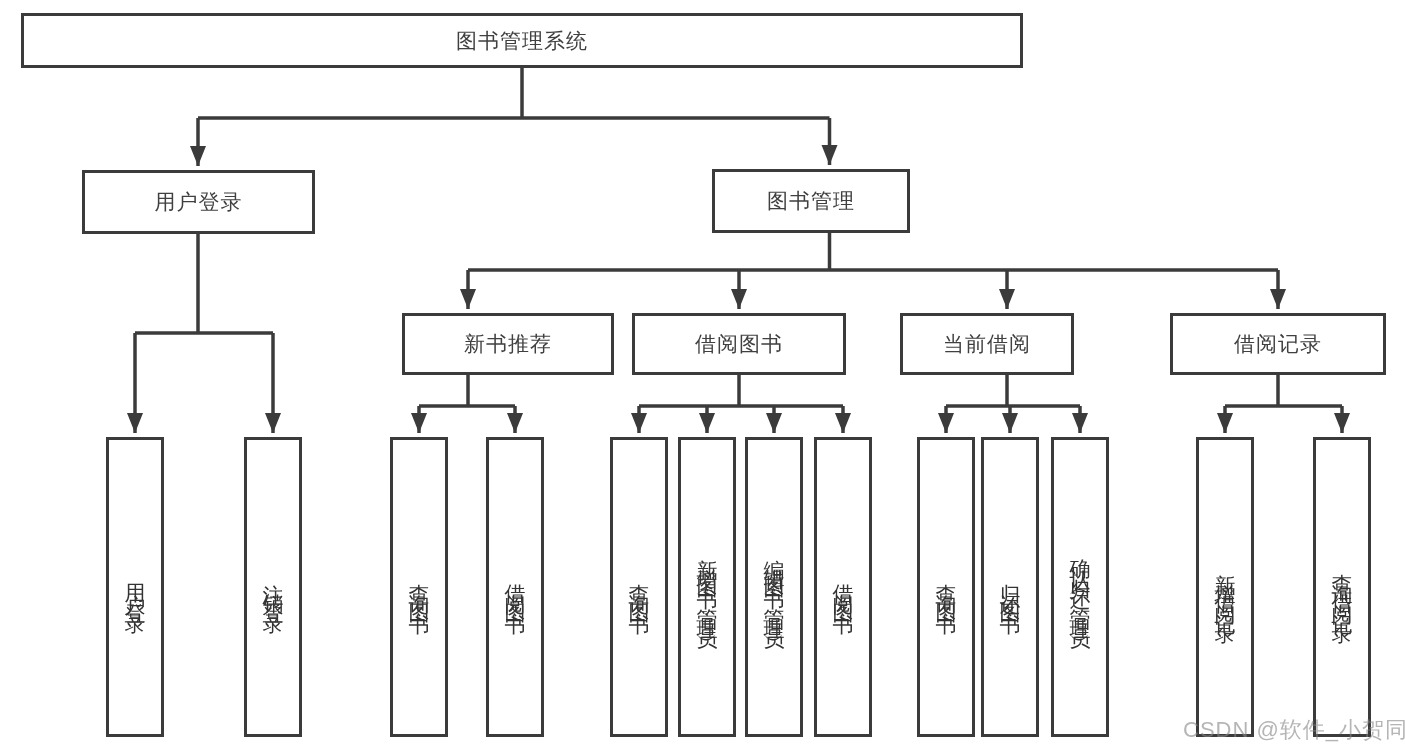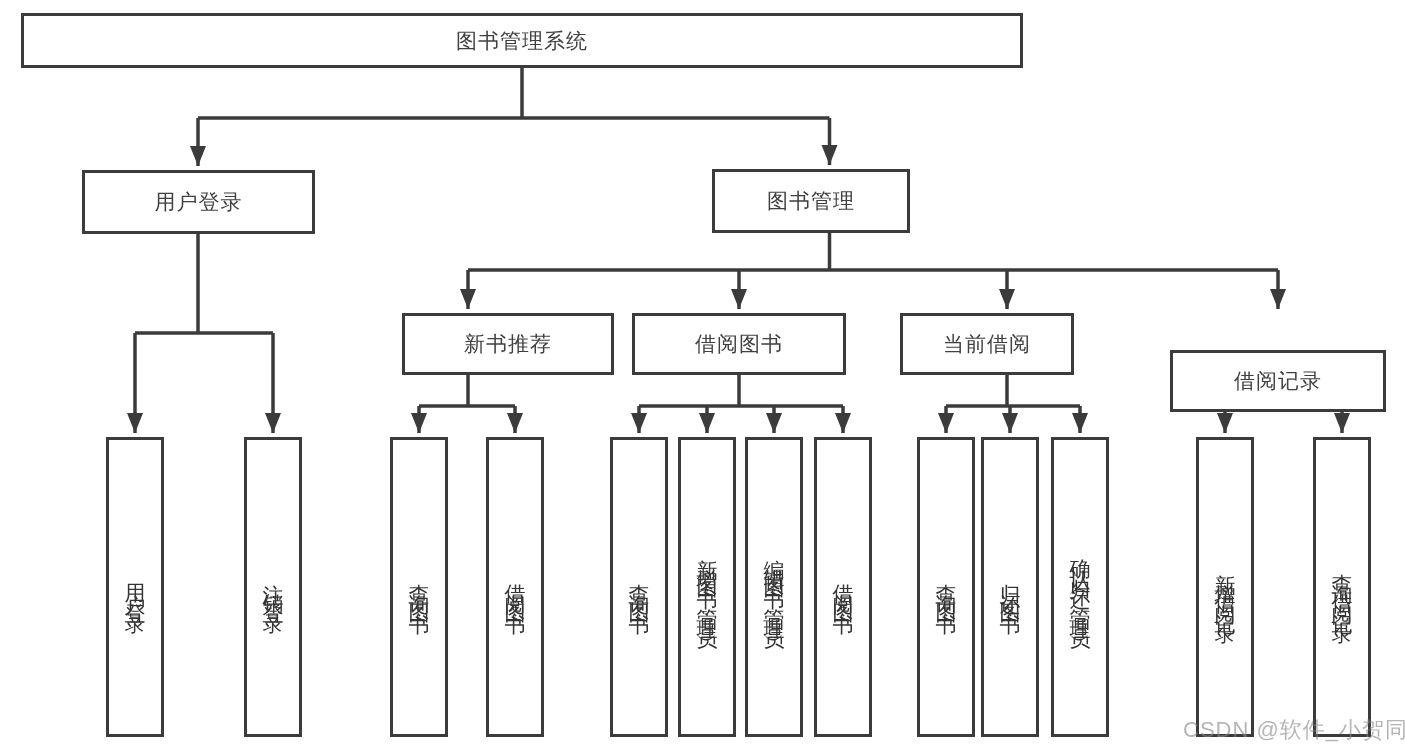--- a/index.html
+++ b/index.html
@@ -123,21 +123,21 @@
   </svg>
 
   <div class="hbox" style="left:21px; top:13px; width:1002px; height:55px;">图书管理系统</div>
 
   <div class="hbox" style="left:82px; top:170px; width:233px; height:64px;">用户登录</div>
   <div class="hbox" style="left:712px; top:169px; width:198px; height:64px;">图书管理</div>
 
   <div class="hbox" style="left:362px; top:313px; width:212px; height:62px;margin-left:40px;">新书推荐</div>
   <div class="hbox" style="left:632px; top:313px; width:214px; height:62px;">借阅图书</div>
   <div class="hbox" style="left:900px; top:313px; width:174px; height:62px;">当前借阅</div>
-  <div class="hbox" style="left:1170px; top:313px; width:216px; height:62px;margin-top:37px;">借阅记录</div>
+  <div class="hbox" style="left:1170px; top:313px; width:216px; height:62px;">借阅记录</div>
 
   <div class="vbox" style="left:106px;">用户登录</div>
   <div class="vbox" style="left:244px;">注销登录</div>
 
   <div class="vbox" style="left:390px;">查询图书</div>
   <div class="vbox" style="left:486px;">借阅图书</div>
 
   <div class="vbox" style="left:610px;">查询图书</div>
   <div class="vbox" style="left:678px;">新增图书（管理员）</div>
   <div class="vbox" style="left:745px;">编辑图书（管理员）</div>

